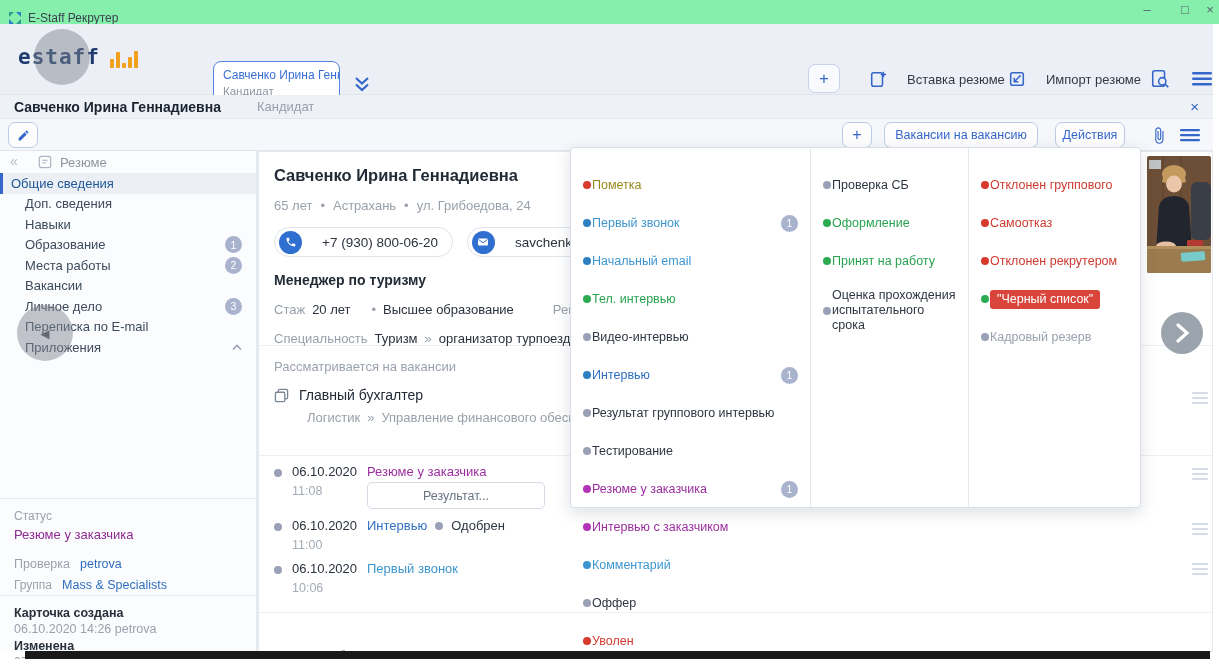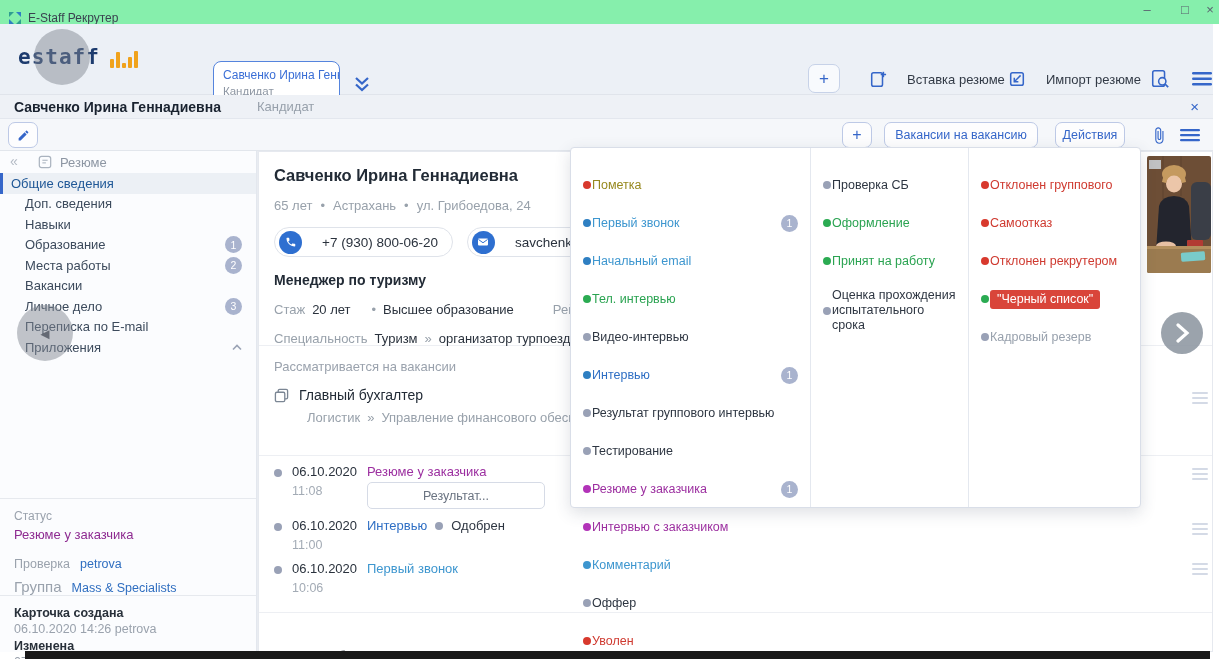--- a/index.html
+++ b/index.html
@@ -286,21 +286,21 @@
     </div>
 
     <div id="status-block">
       <div class="lbl-gray">Статус</div>
       <div id="status-value">Резюме у заказчика</div>
       <div class="kv" style="margin-top:15px;">
         <span class="lbl-gray" style="font-size:12.5px">Проверка</span>
         <span class="v">petrova</span>
       </div>
       <div class="kv">
-        <span class="lbl-gray" style="font-size:15px">Группа</span>
+        <span class="lbl-gray" style="font-size:12px">Группа</span>
         <span class="v">Mass &amp; Specialists</span>
       </div>
     </div>
 
     <div id="created-block">
       <div class="blk-lbl">Карточка создана</div>
       <div class="blk-val">06.10.2020 14:26 petrova</div>
       <div class="blk-lbl">Изменена</div>
       <div class="blk-val">07.10.2020 09:53 petrova</div>
     </div>

